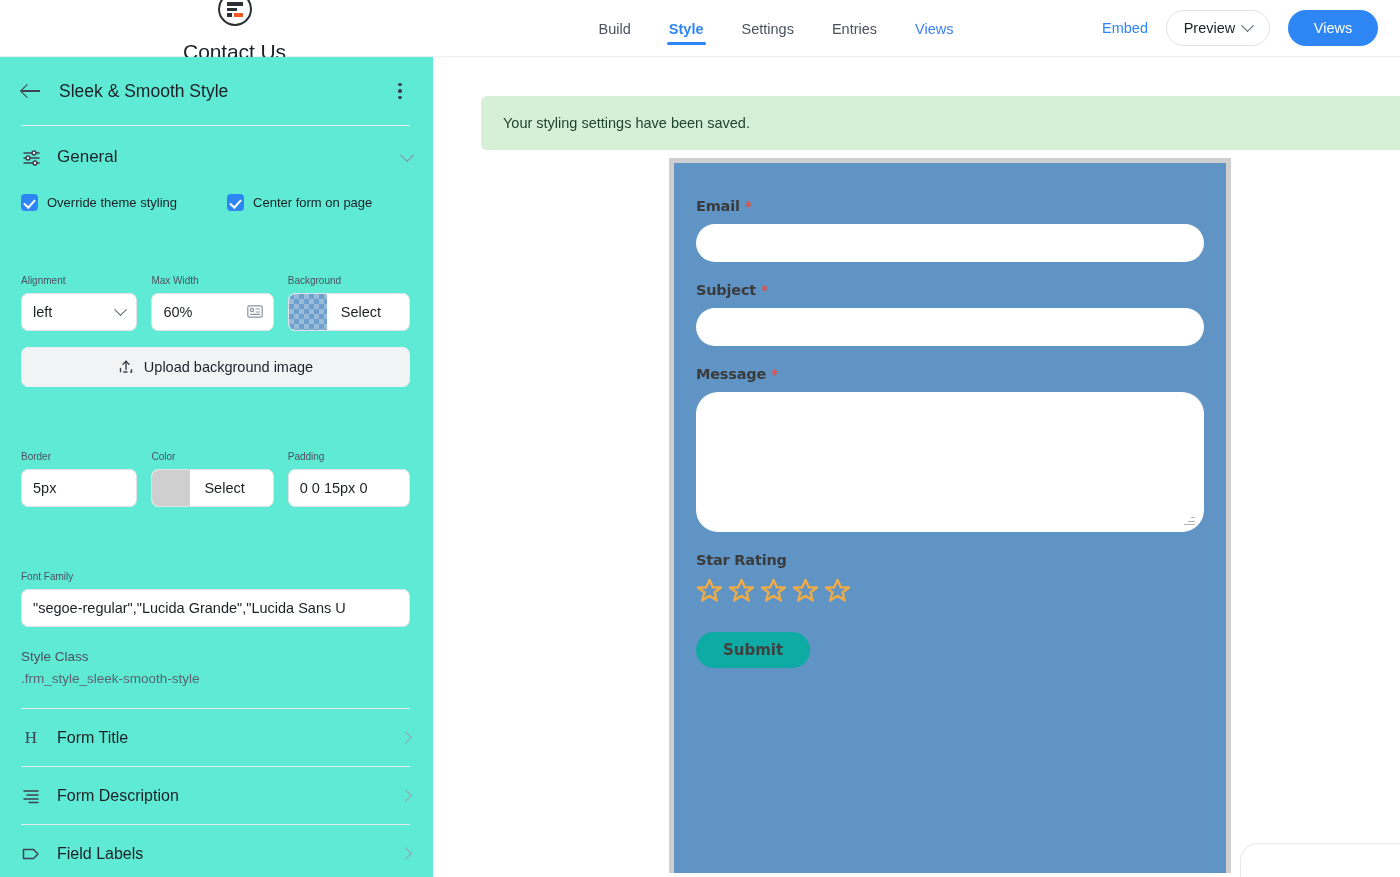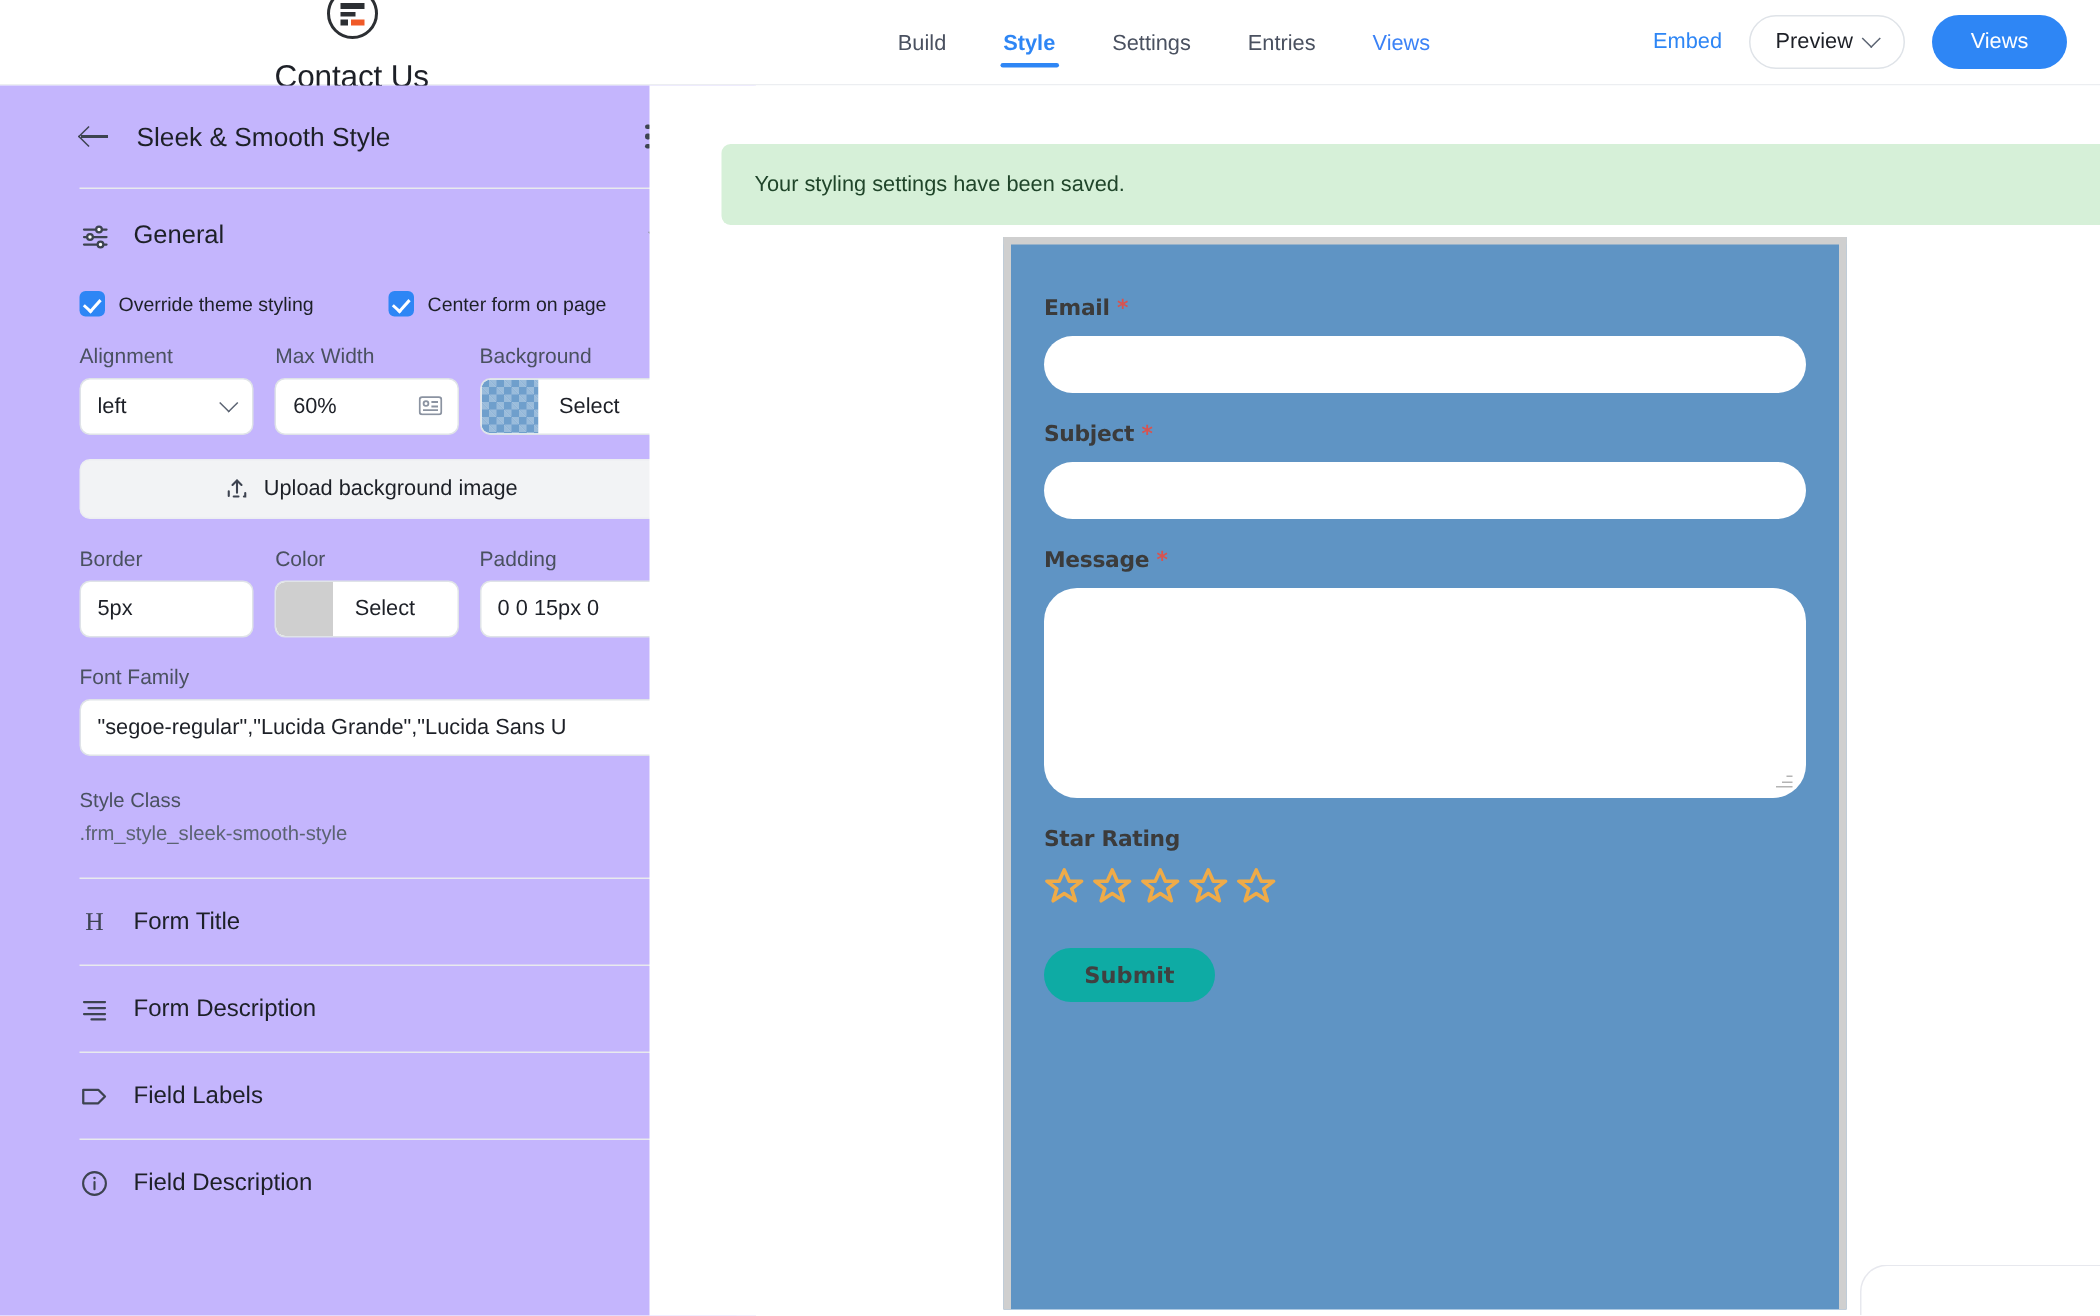--- a/index.html
+++ b/index.html
@@ -54,21 +54,21 @@
     height: 36px; min-width: 90px; padding: 0 20px; border-radius: 18px;
     border: none; background: #2e86f5; color: #fff; font-size: 14.5px; font-weight: 500;
     display: flex; align-items: center; justify-content: center; cursor: pointer;
   }
   .chev-sm { width: 9px; height: 9px; border-right: 1.6px solid #5b6372; border-bottom: 1.6px solid #5b6372;
              transform: rotate(45deg) translate(-2px,-2px); }
 
   
   .sidebar {
     position: absolute; left: 0; top: 57px; width: 504px; height: 820px;
-    background: #c4b5fd; border-right: 1px solid #e9ebef; overflow: hidden; padding-left: 32px;
+    background: #5eead4; border-right: 1px solid #e9ebef; overflow: hidden;
   }
   .sb-inner { width: 432px; padding: 0 22px 0 21px; }
   .sb-head { display: flex; align-items: center; height: 68px; gap: 18px; }
   .back-arrow { width: 20px; height: 20px; position: relative; cursor: pointer; flex: 0 0 20px; }
   .back-arrow::before { content:""; position:absolute; left:1px; top:9px; width:18px; height:1.7px; background:#3d4350; }
   .back-arrow::after { content:""; position:absolute; left:1px; top:5px; width:9px; height:9px;
                        border-left:1.7px solid #3d4350; border-bottom:1.7px solid #3d4350; transform: rotate(45deg); }
   .sb-title { font-size: 17.5px; color: #1d2027; flex: 1; }
   .kebab { width: 20px; height: 20px; display:flex; flex-direction:column; align-items:center; justify-content:center; gap:3px; cursor:pointer; }
   .kebab span { width: 3.2px; height: 3.2px; border-radius: 50%; background: #3d4350; display:block; }
@@ -91,21 +91,21 @@
   }
   .checkbox::after {
     content:""; position:absolute; left:5px; top:2.5px; width:5px; height:9px;
     border-right:2px solid #fff; border-bottom:2px solid #fff; transform: rotate(42deg);
   }
   .chk-label { font-size: 13px; color: #1d2027; }
   .gap-big { width: 30px; }
 
   .fields-3 { display: flex; gap: 14px; margin-top: 18px; }
   .fld { display: flex; flex-direction: column; }
-  .fld-label { font-size: 14px; color: #4a5160; margin-bottom: 7px; }
+  .fld-label { font-size: 10px; color: #4a5160; margin-bottom: 7px; margin-top: 46px; }
   .ctrl {
     height: 38px; border: 1px solid #dfe3e8; border-radius: 7px; background: #fff;
     display: flex; align-items: center; padding: 0 11px; font-size: 14.5px; color: #1d2027;
     cursor: pointer; overflow: hidden;
   }
   .ctrl.select { justify-content: space-between; }
   .ctrl.swatchctrl { padding: 0; }
   .swatch { width: 38px; height: 100%; flex: 0 0 38px; border-radius: 6px 0 0 6px; }
   .swatch.blue {
     background-color: #6f9fcc;

